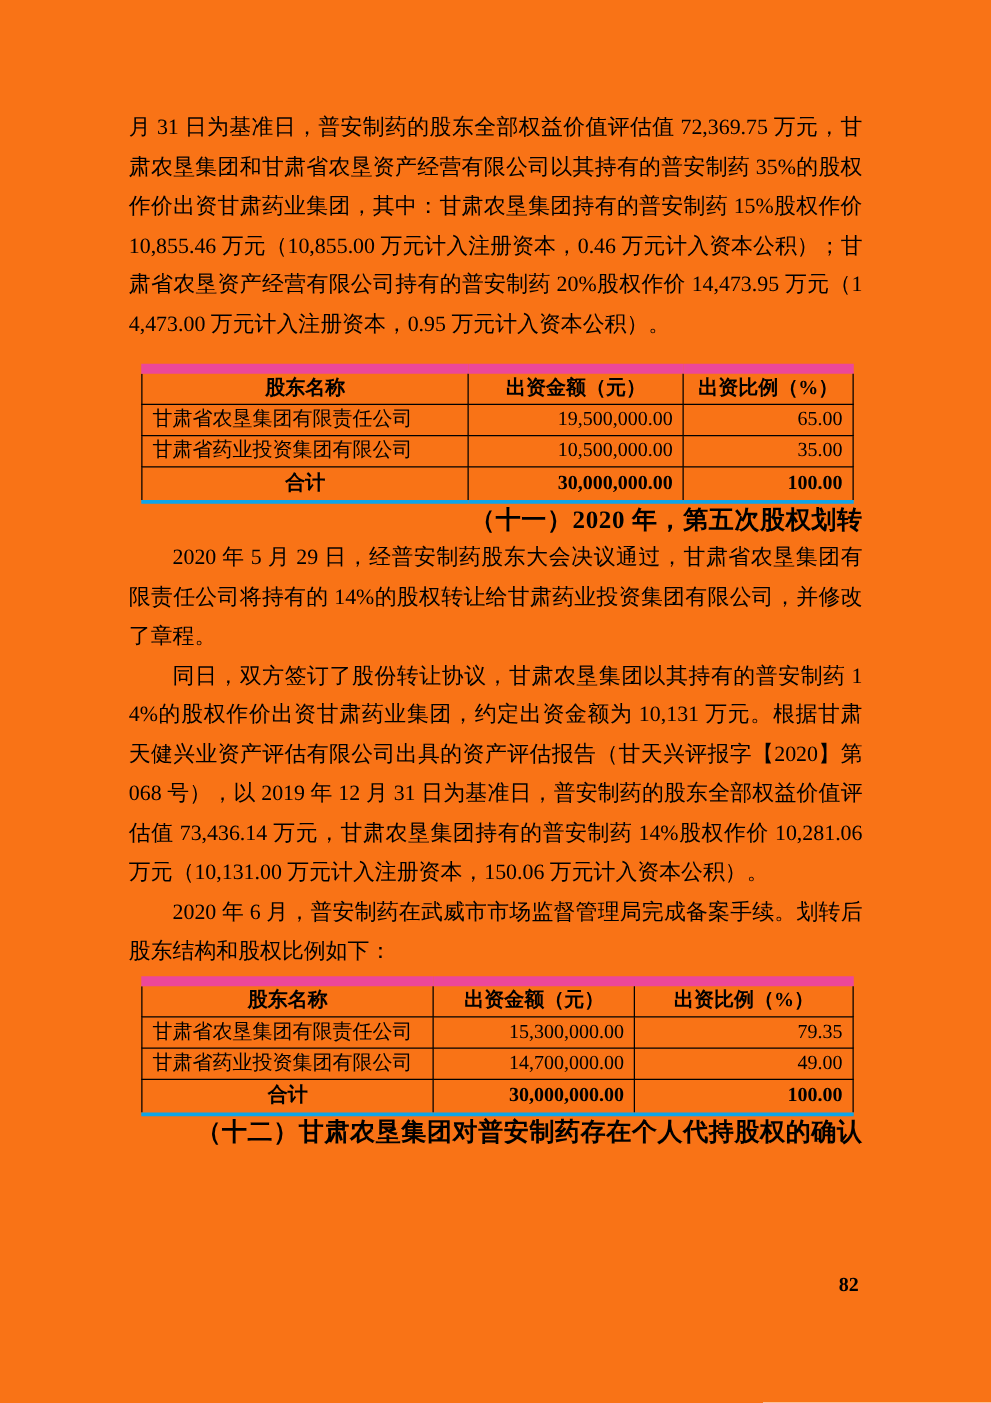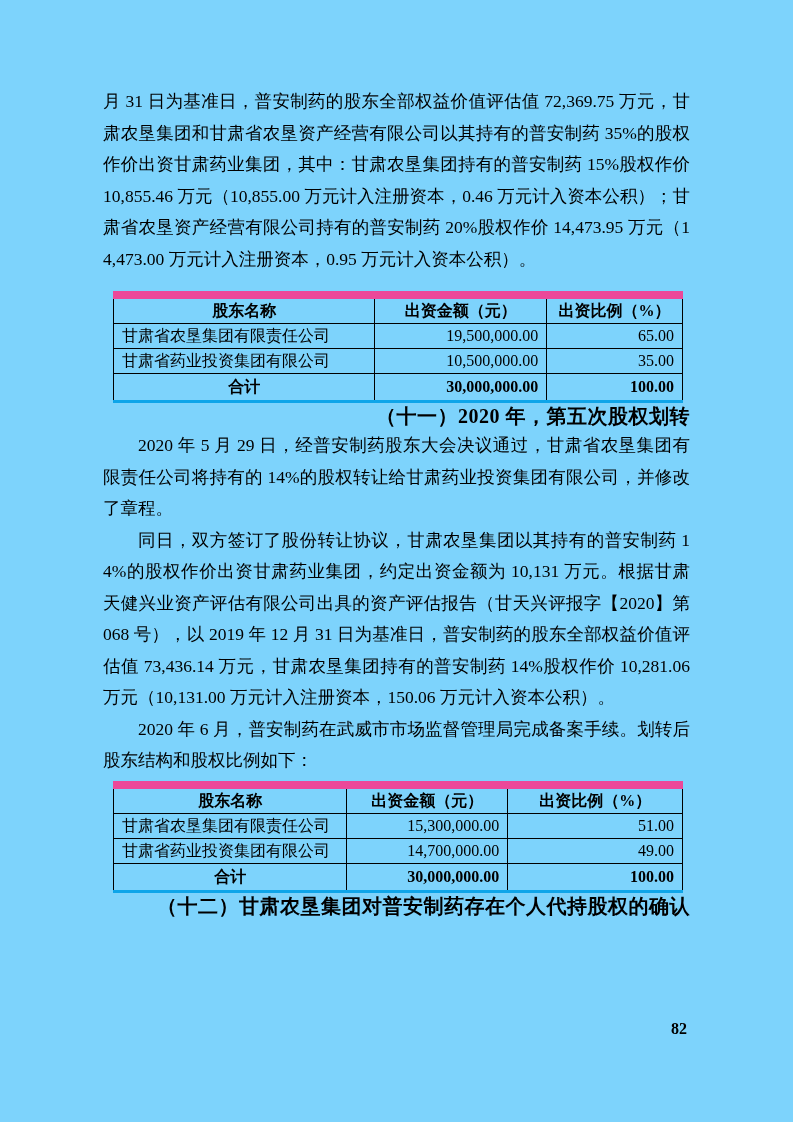--- a/index.html
+++ b/index.html
@@ -5,21 +5,21 @@
   html, body {
     margin: 0;
     padding: 0;
     background: #ffffff;
   }
   .page {
     position: relative;
     width: 793px;
     height: 1122px;
     margin: 0 auto;
-    background: #7dd3fc;
+    background: #f97316;
     color: #000000;
     box-sizing: border-box;
     padding: 86px 103px 12px 103px;
     overflow: hidden;
     font-family: "Liberation Serif", "DejaVu Serif", serif;
   }
   p.body-text {
     margin: 0;
     font-size: 17.5px;
     line-height: 31.5px;
@@ -145,21 +145,21 @@
       <tr>
         <th>股东名称</th>
         <th>出资金额（元）</th>
         <th>出资比例（%）</th>
       </tr>
     </thead>
     <tbody>
       <tr>
         <td class="cell-name">甘肃省农垦集团有限责任公司</td>
         <td class="cell-num">15,300,000.00</td>
-        <td class="cell-num">51.00</td>
+        <td class="cell-num">79.35</td>
       </tr>
       <tr>
         <td class="cell-name">甘肃省药业投资集团有限公司</td>
         <td class="cell-num">14,700,000.00</td>
         <td class="cell-num">49.00</td>
       </tr>
       <tr class="total-row">
         <td class="cell-name">合计</td>
         <td class="cell-num">30,000,000.00</td>
         <td class="cell-num">100.00</td>

